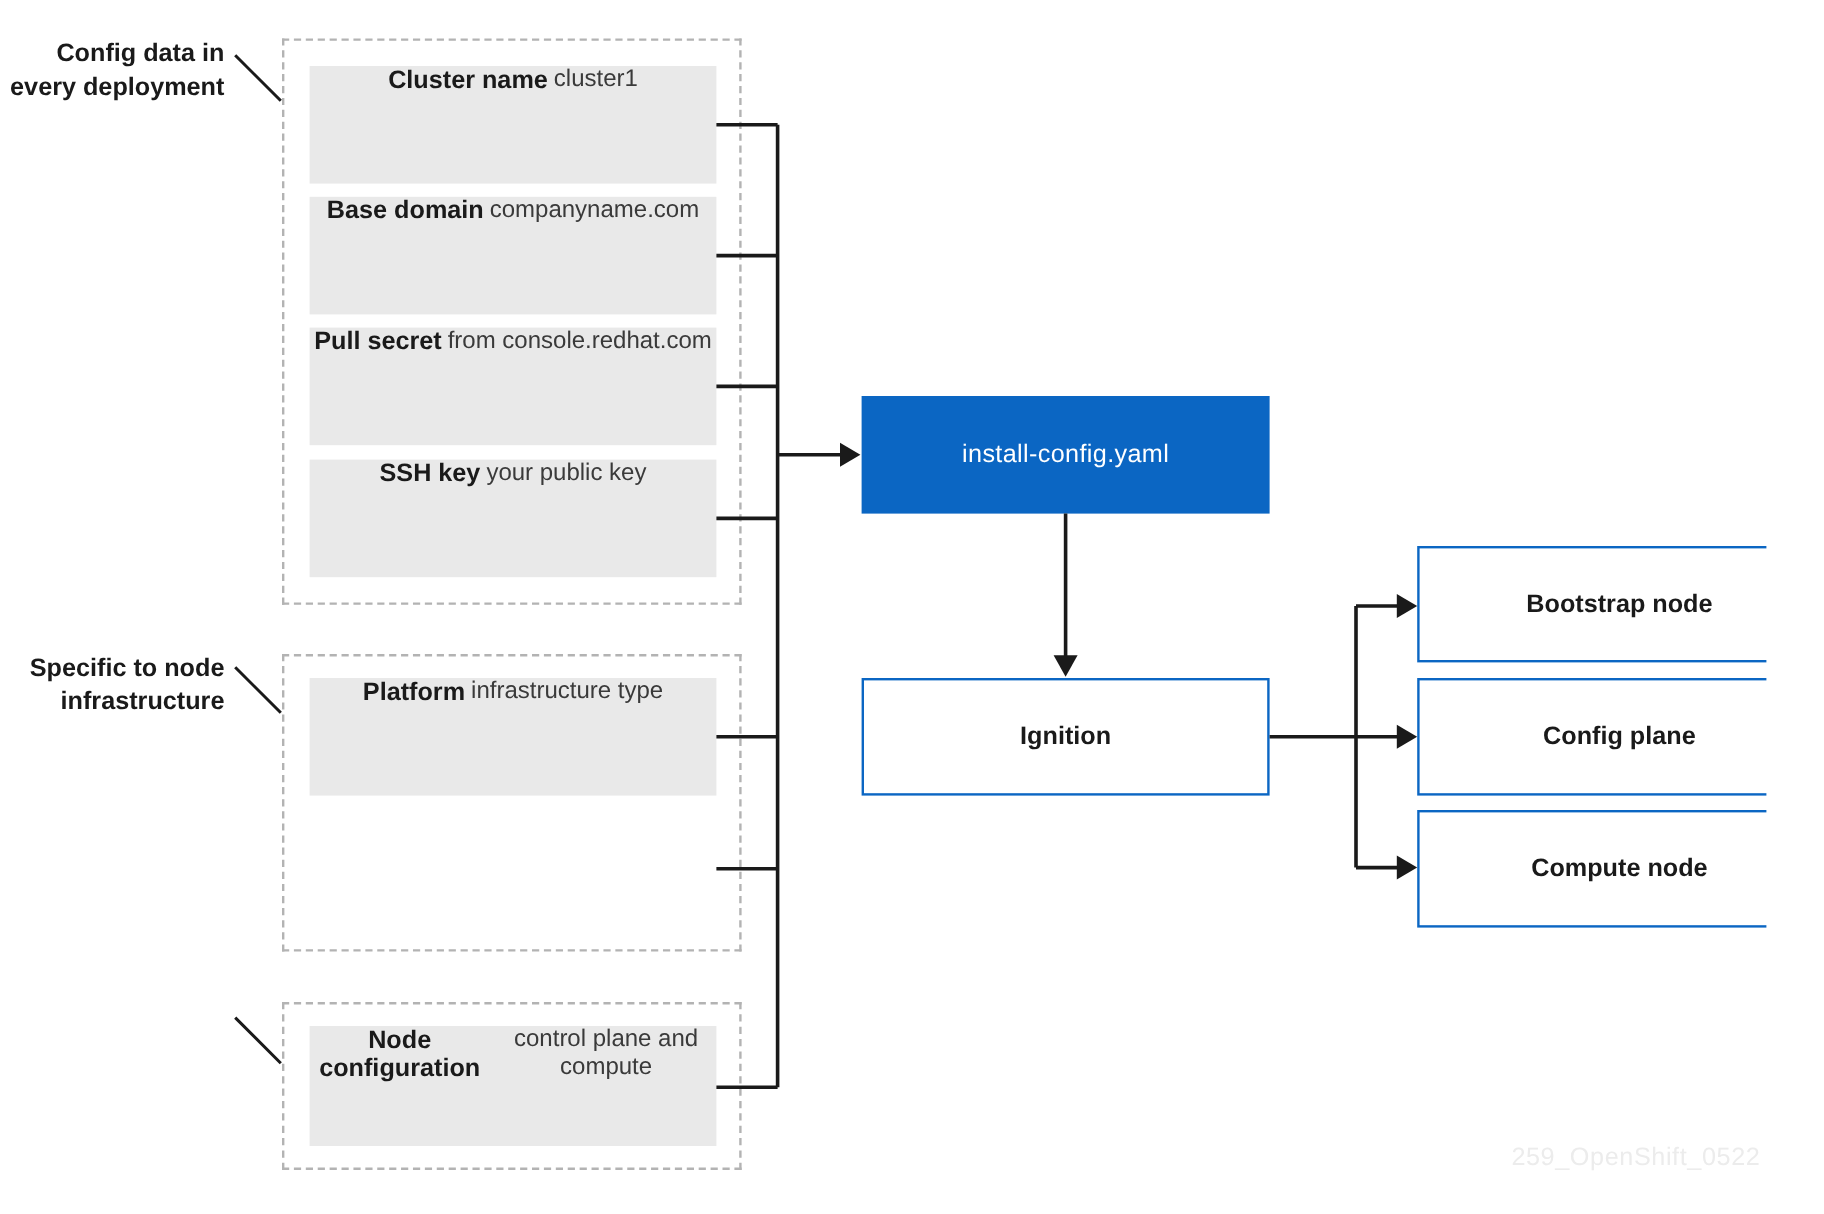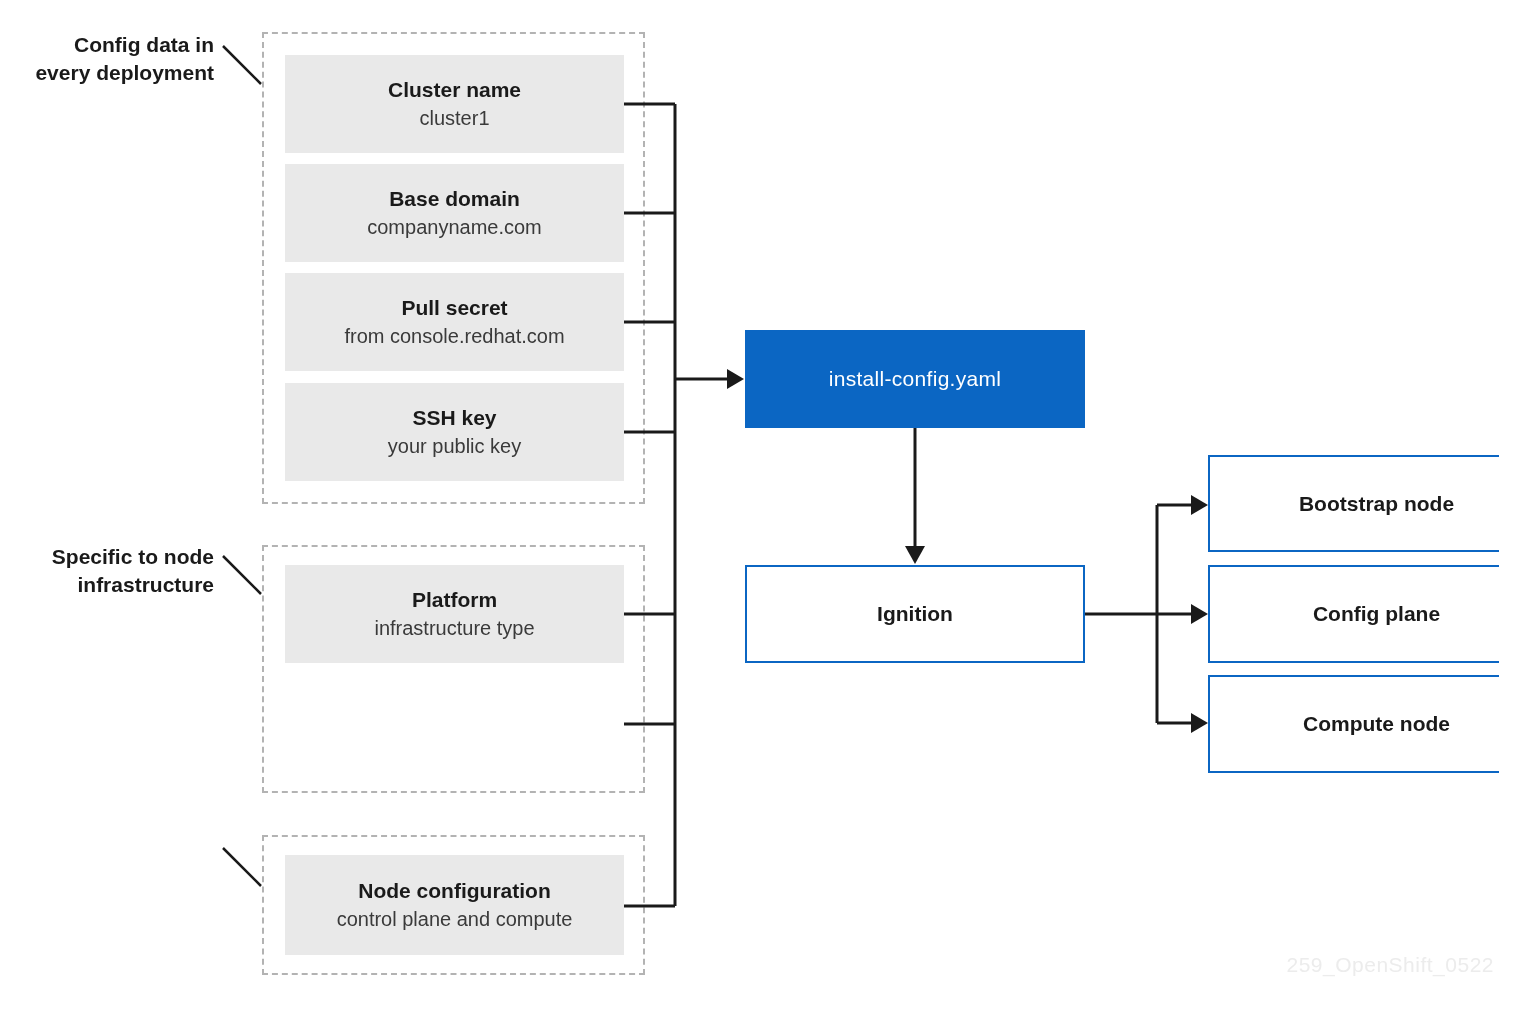--- a/index.html
+++ b/index.html
@@ -7,21 +7,20 @@
     padding: 0;
     background: #ffffff;
     font-family: "Liberation Sans", sans-serif;
   }
   .canvas {
     position: relative;
     width: 1472px;
     height: 1012px;
     background: var(--canvas-bg, #ffffff);
     overflow: hidden;
-    margin-left: 27px;
   }
   
   .group {
     position: absolute;
     border: 2px dashed var(--dashed-gray, #b3b3b3);
     box-sizing: border-box;
     background: transparent;
   }
   
   .caption {
@@ -35,22 +34,22 @@
     color: var(--text-dark, #1a1a1a);
   }
   
   .item {
     position: absolute;
     left: 258px;
     width: 339px;
     height: 98px;
     background: var(--box-gray, #e9e9e9);
     display: flex;
-    flex-direction: column;
-    align-items: center;
+    flex-direction: row;
+    align-items: flex-start;
     justify-content: center;
     gap: 5px;
     text-align: center;
   }
   .item .title {
     font-size: 21px;
     font-weight: 700;
     color: var(--text-dark, #1a1a1a);
   }
   .item .subtitle {

